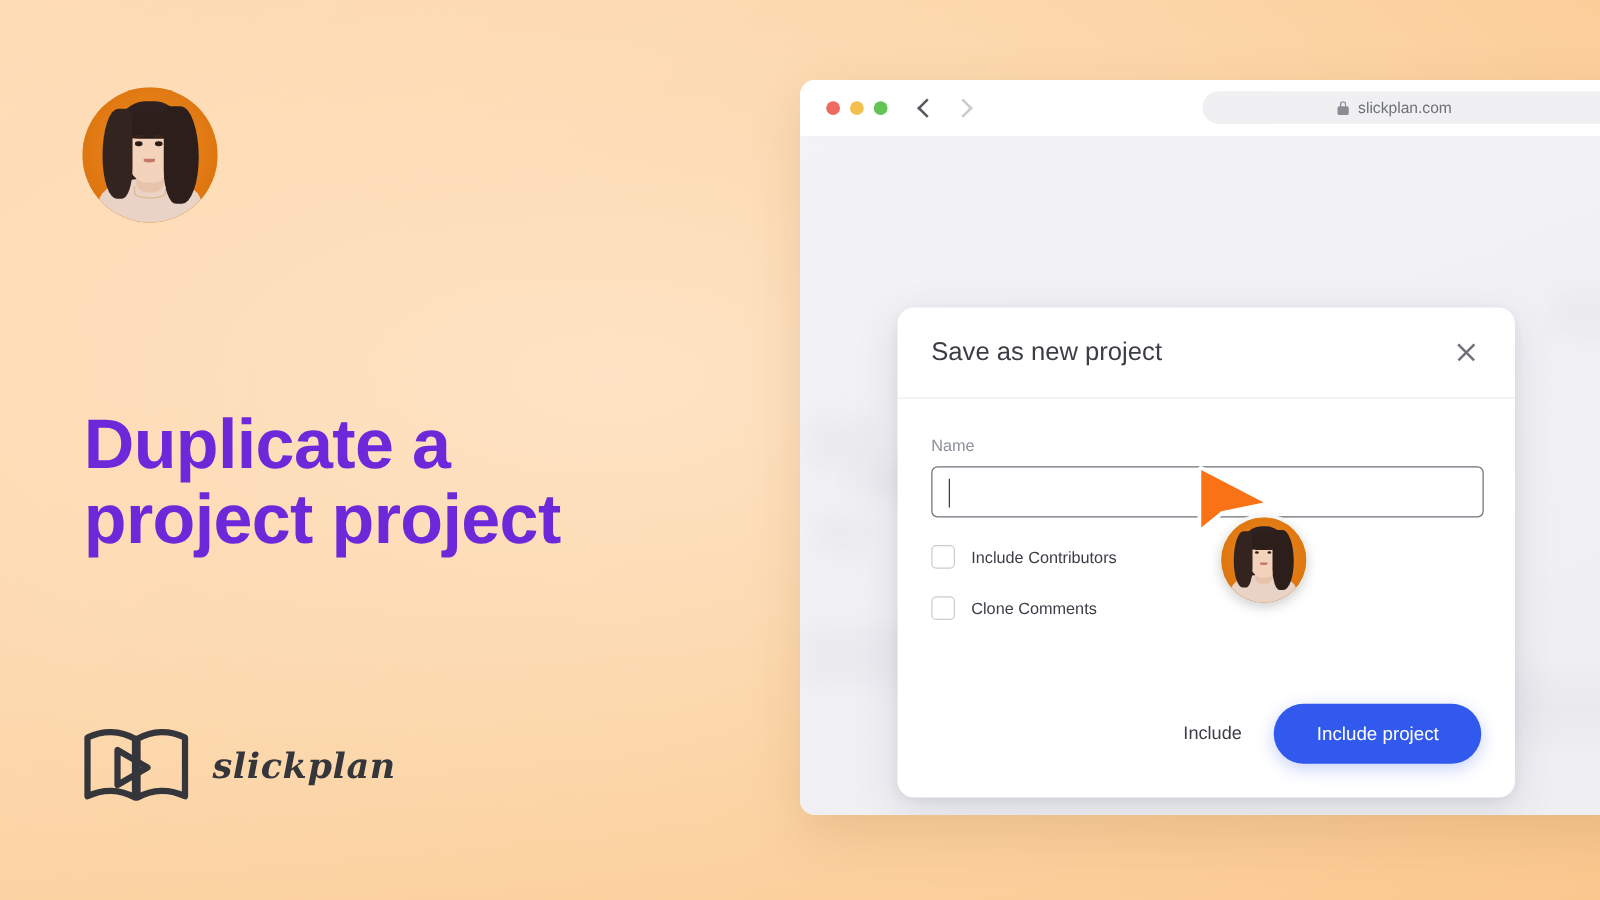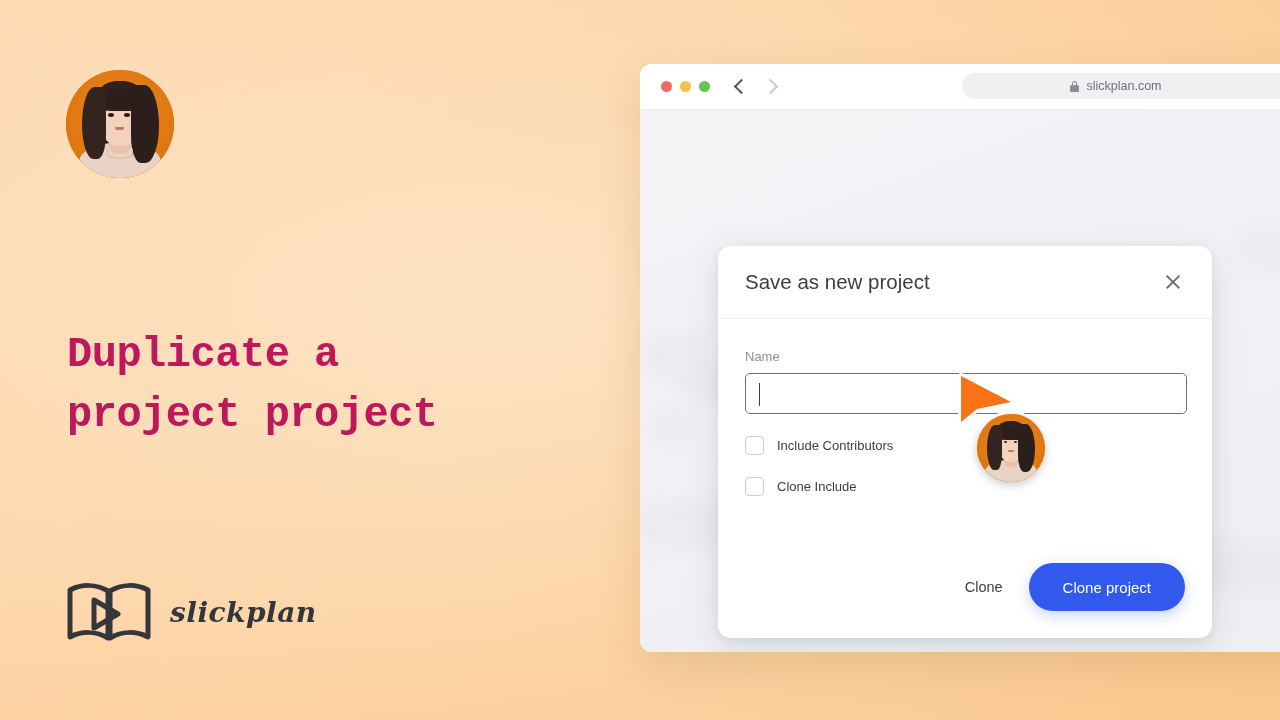--- a/index.html
+++ b/index.html
@@ -42,22 +42,22 @@
   .p-eye { position:absolute; width:5%; height:3.2%; background:#2A1C16; border-radius:50%; top:40%; }
   .p-eye.l { left:39%; } .p-eye.r { left:54%; }
   .p-brow { position:absolute; width:7%; height:1.6%; background:#3A2619; border-radius:50%; top:35.5%; }
   .p-brow.l { left:38%; } .p-brow.r { left:53%; }
   .p-mouth { position:absolute; left:45%; top:53%; width:9%; height:2.6%; background:#C47A68; border-radius:0 0 50% 50%; }
   .p-necklace { position:absolute; left:38%; top:73%; width:24%; height:9%; border:1.6px solid #D8B98A; border-top:none; border-radius:0 0 50% 50%; }
 
   #headline {
     position:absolute; left:67px; top:325px;
     width:520px;
-    font-size:42px; line-height:60px; font-weight:bold;
-    color:#be185d; letter-spacing:-0.5px;font-family:Liberation Mono, monospace;
+    font-size:56px; line-height:60px; font-weight:bold;
+    color:#6d28d9; letter-spacing:-0.5px;
   }
 
   
   #logo { position:absolute; left:66px; top:580px; display:flex; align-items:center; gap:18px; }
   #logo-mark { width:86px; height:66px; }
   #logo-text { display:flex; flex-direction:row; }
   #logo-script {
     font-family:"DejaVu Serif", serif;
     font-style:italic; font-size:28px; font-weight:bold;
     color:#34363B; line-height:28px; letter-spacing:0.5px;
@@ -253,27 +253,27 @@
           <div id="caret"></div>
         </div>
 
         <div class="check-row">
           <div class="check-box"></div>
           <div class="check-label">Include Contributors</div>
         </div>
 
         <div class="check-row">
           <div class="check-box"></div>
-          <div class="check-label">Clone Include</div>
+          <div class="check-label">Clone Comments</div>
         </div>
       </div>
 
       <div id="modal-actions">
-        <button id="cancel-btn">Clone</button>
-        <button id="create-btn">Clone project</button>
+        <button id="cancel-btn">Include</button>
+        <button id="create-btn">Include project</button>
       </div>
     </div>
   </div>
 </div>
 
 <div id="cursor-group">
   <svg id="cursor-arrow" width="66" height="58" viewBox="0 0 66 58">
     <path d="M6 4 L6 50 L22 37 L56 30 Z" fill="#F97316" stroke="#FFFFFF" stroke-width="6" stroke-linejoin="round"></path>
     <path d="M6 4 L6 50 L22 37 L56 30 Z" fill="#F97316"></path>
   </svg>

